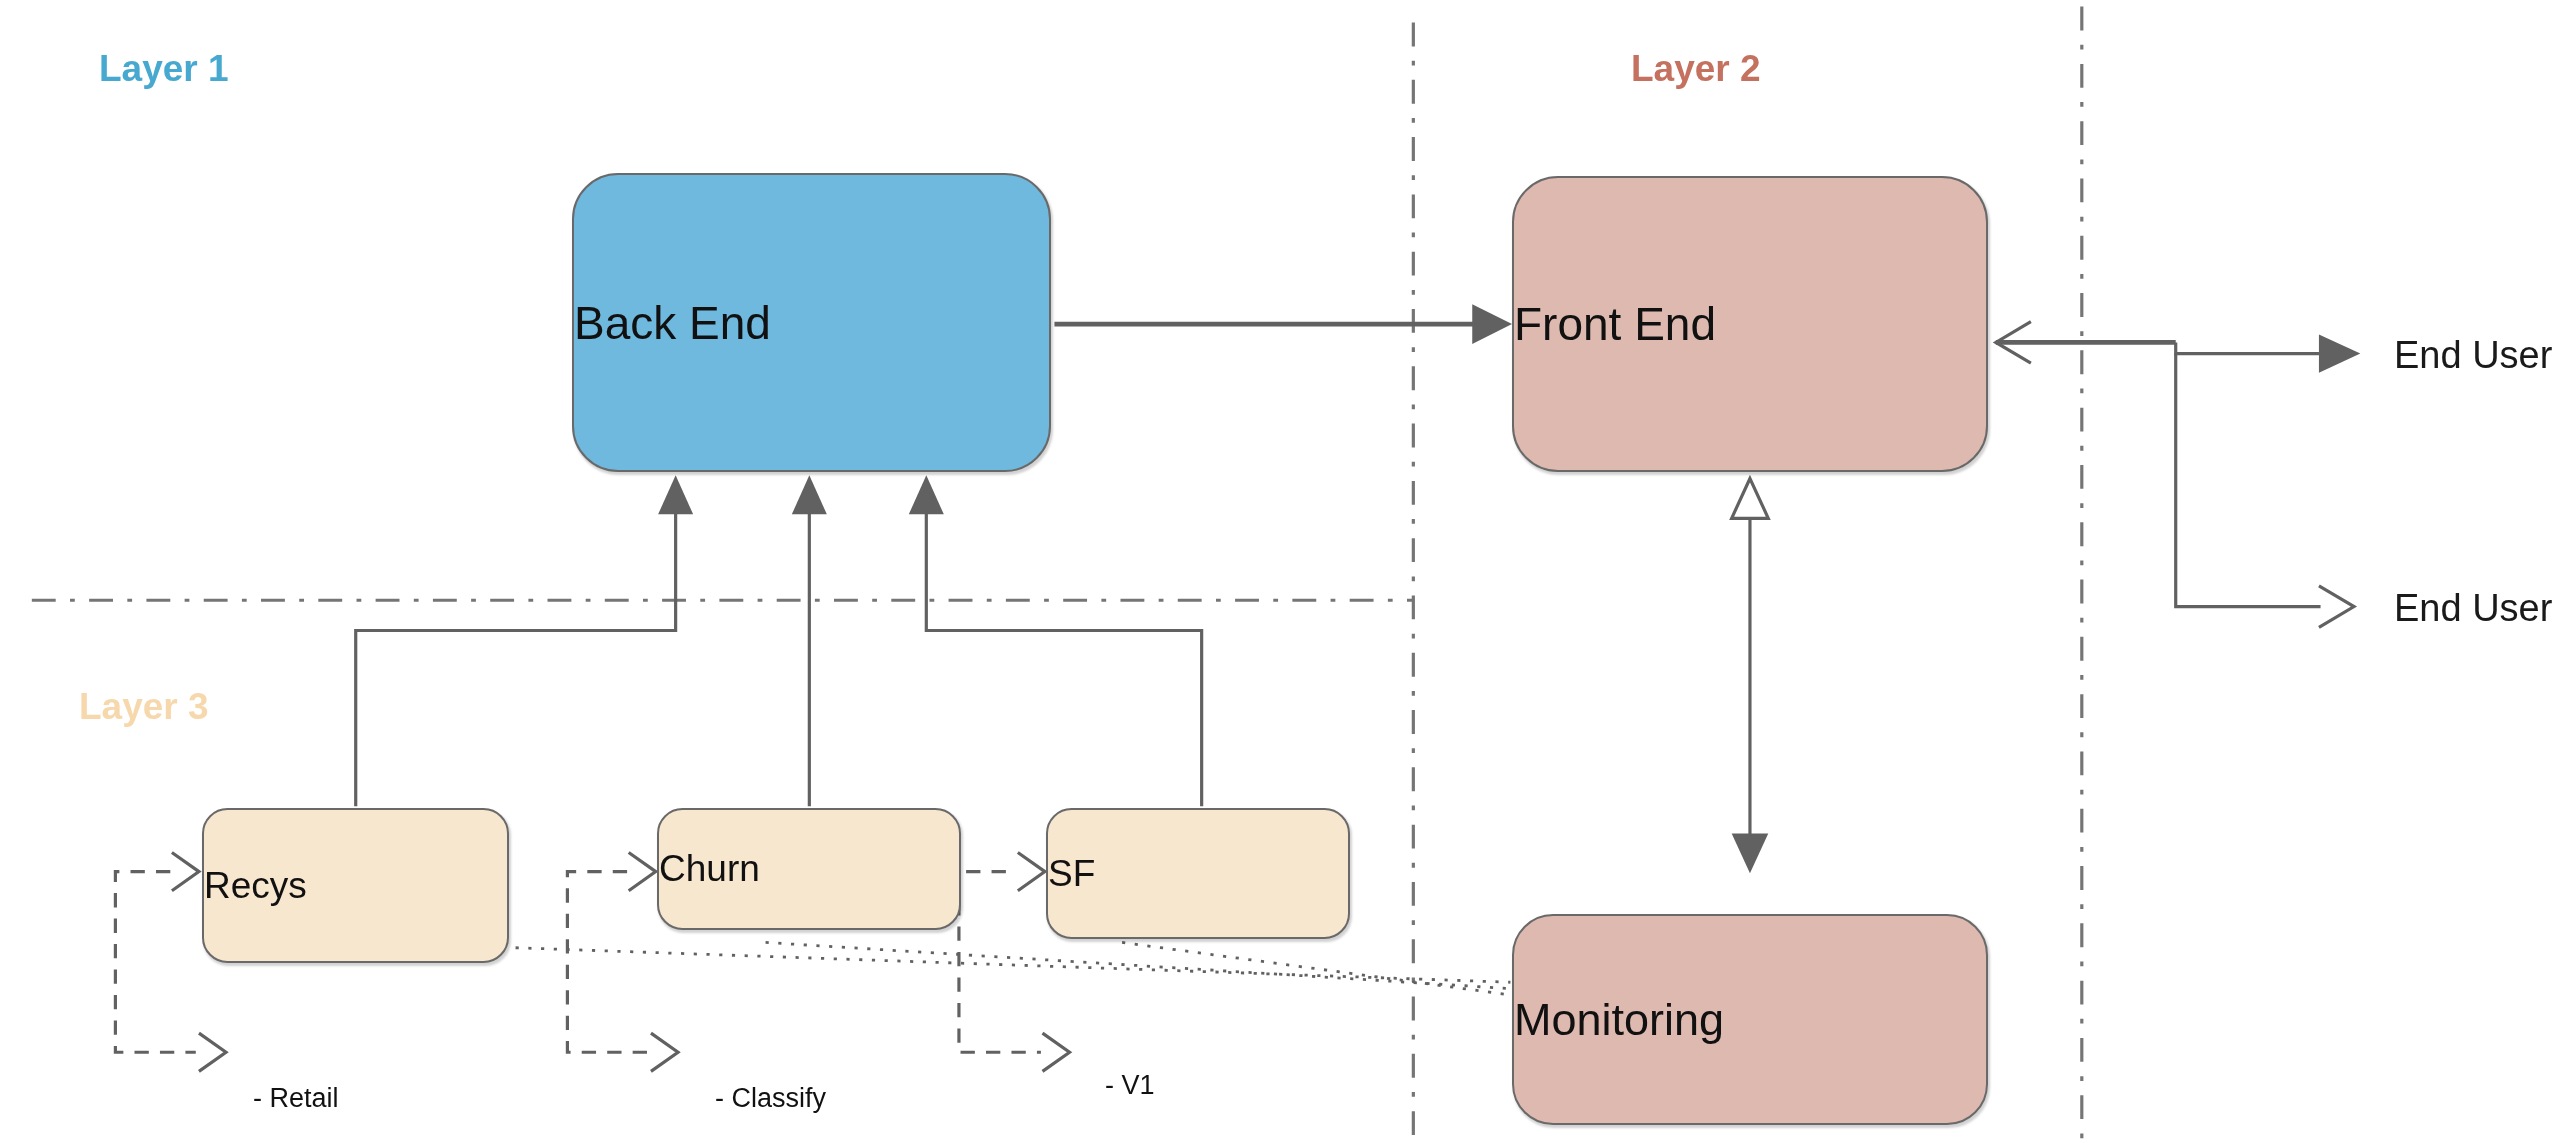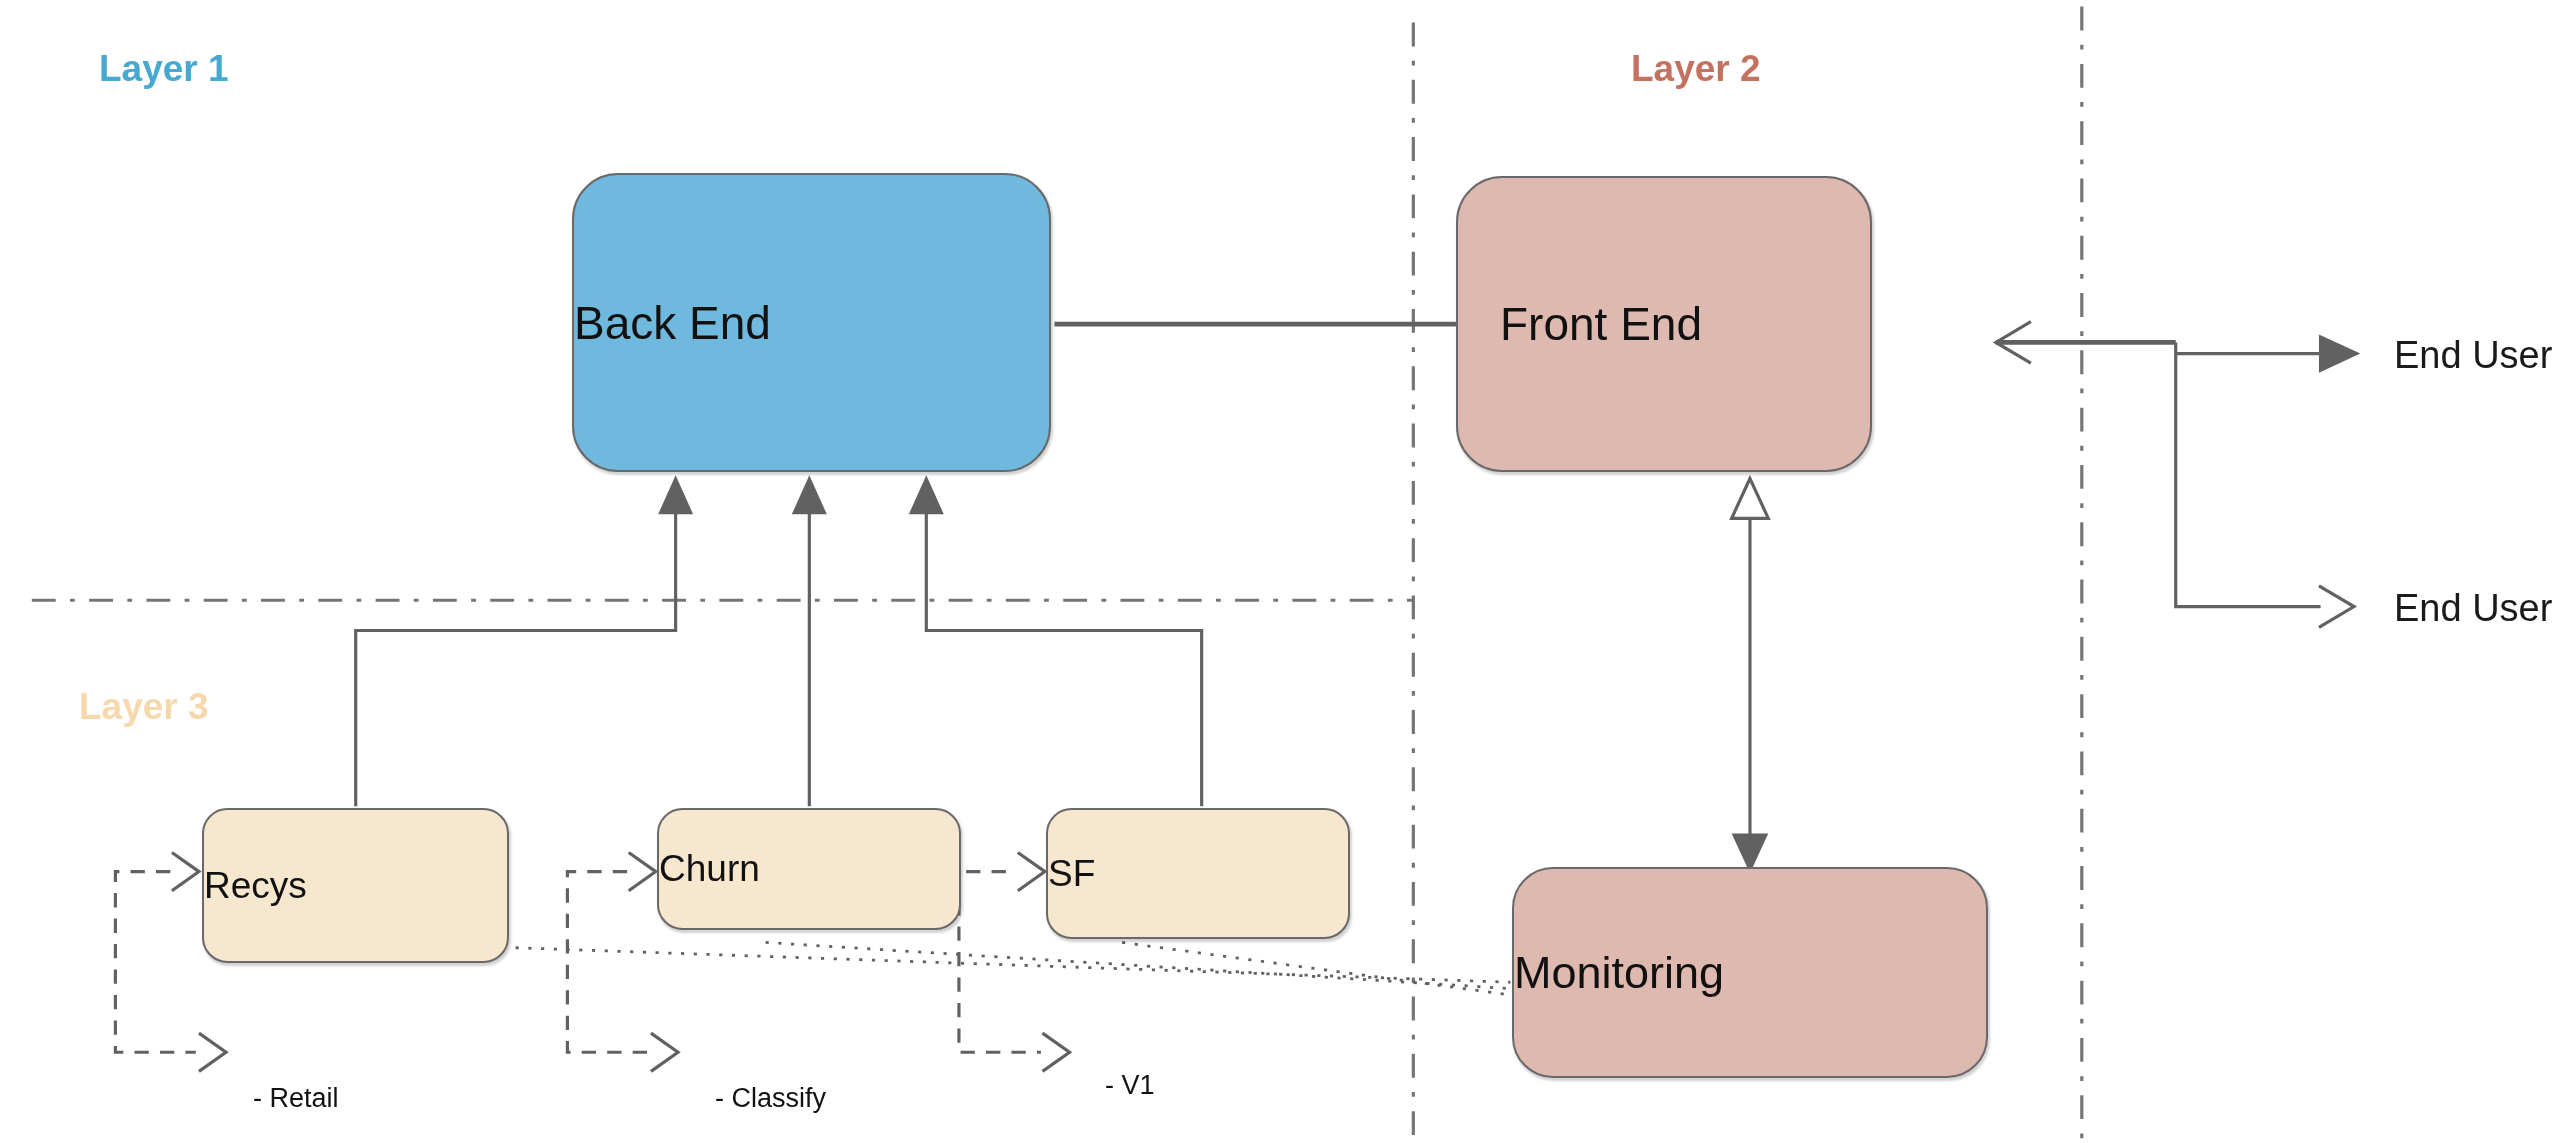--- a/index.html
+++ b/index.html
@@ -119,25 +119,25 @@
   </svg>
 
   <div class="layer-label layer-1" style="left:99px;top:48px;">Layer 1</div>
   <div class="layer-label layer-2" style="left:1631px;top:48px;">Layer 2</div>
   <div class="layer-label layer-3" style="left:79px;top:686px;">Layer 3</div>
 
   <div class="node node-big fill-blue" style="left:572px;top:173px;width:479px;height:299px;">
     <span>Back End</span>
   </div>
 
-  <div class="node node-big fill-rose" style="left:1456px;top:176px;width:416px;height:296px;padding-left:42px;">
+  <div class="node node-big fill-rose" style="left:1512px;top:176px;width:476px;height:296px;">
     <span>Front End</span>
   </div>
 
-  <div class="node node-mid fill-rose" style="left:1512px;top:867px;width:476px;height:211px;">
+  <div class="node node-mid fill-rose" style="left:1512px;top:914px;width:476px;height:211px;">
     <span>Monitoring</span>
   </div>
 
   <div class="node node-small fill-tan" style="left:202px;top:808px;width:307px;height:155px;">
     <span>Recys</span>
   </div>
 
   <div class="node node-small fill-tan" style="left:657px;top:808px;width:304px;height:122px;">
     <span>Churn</span>
   </div>

